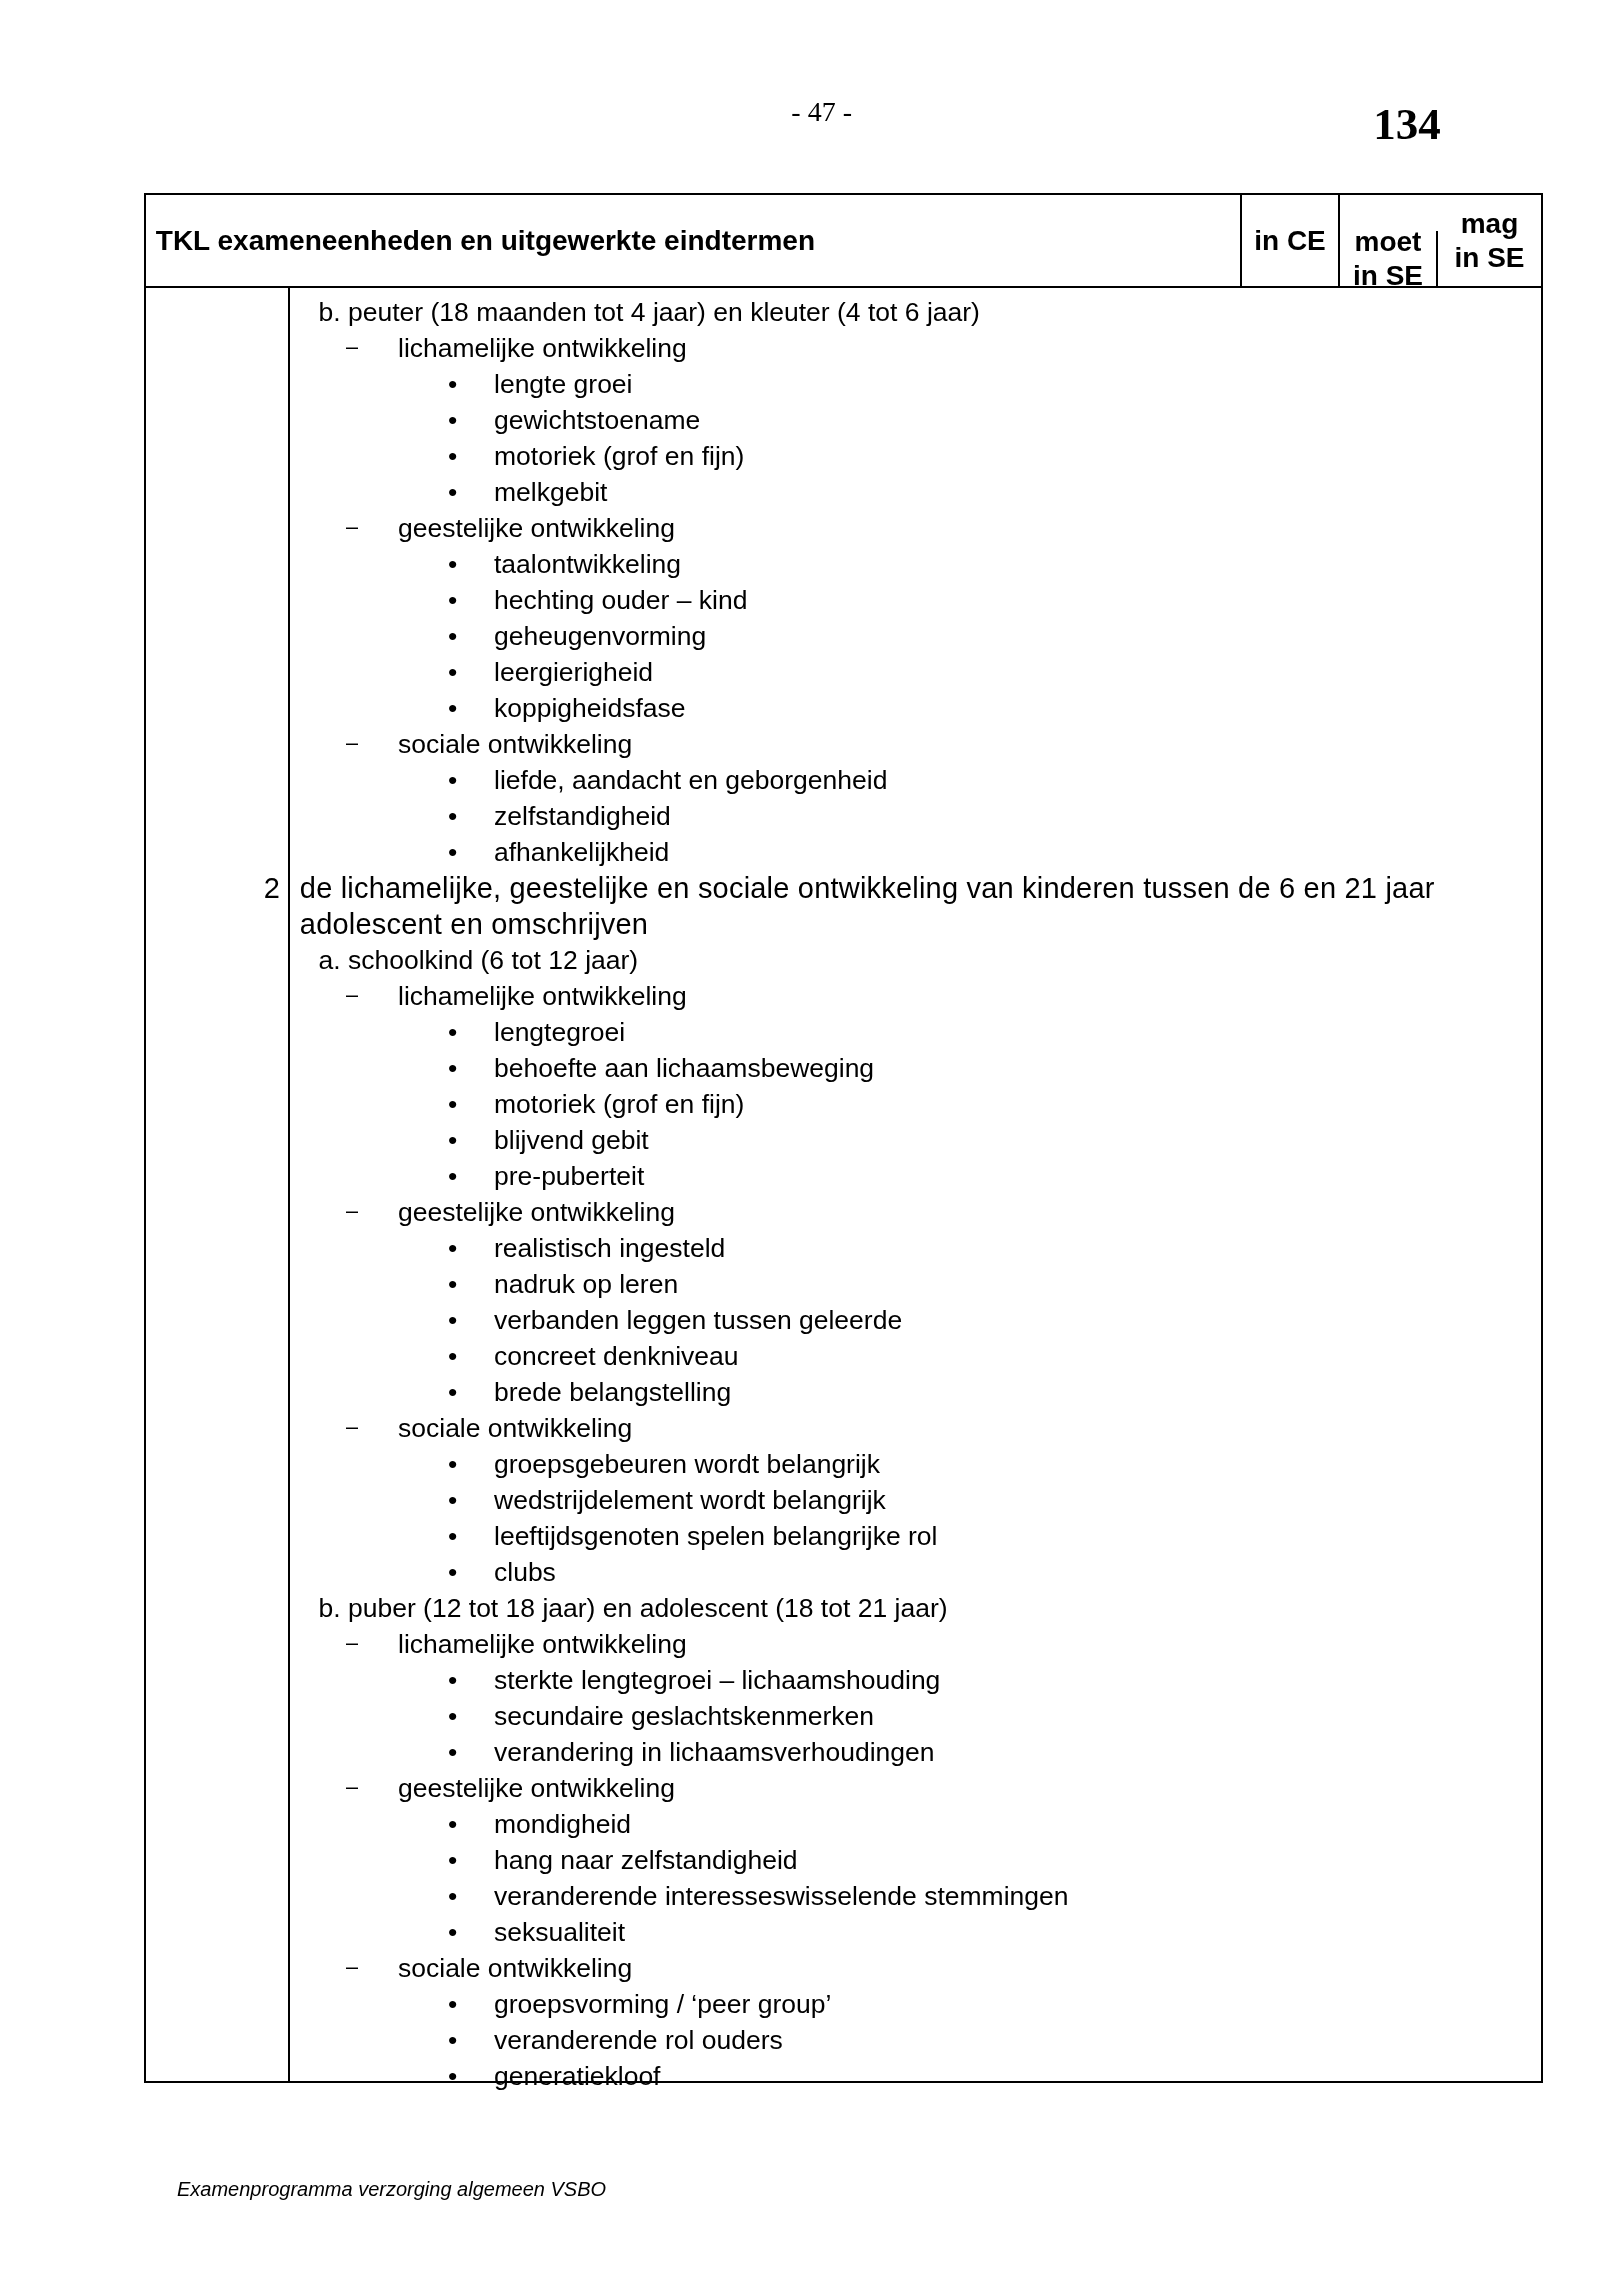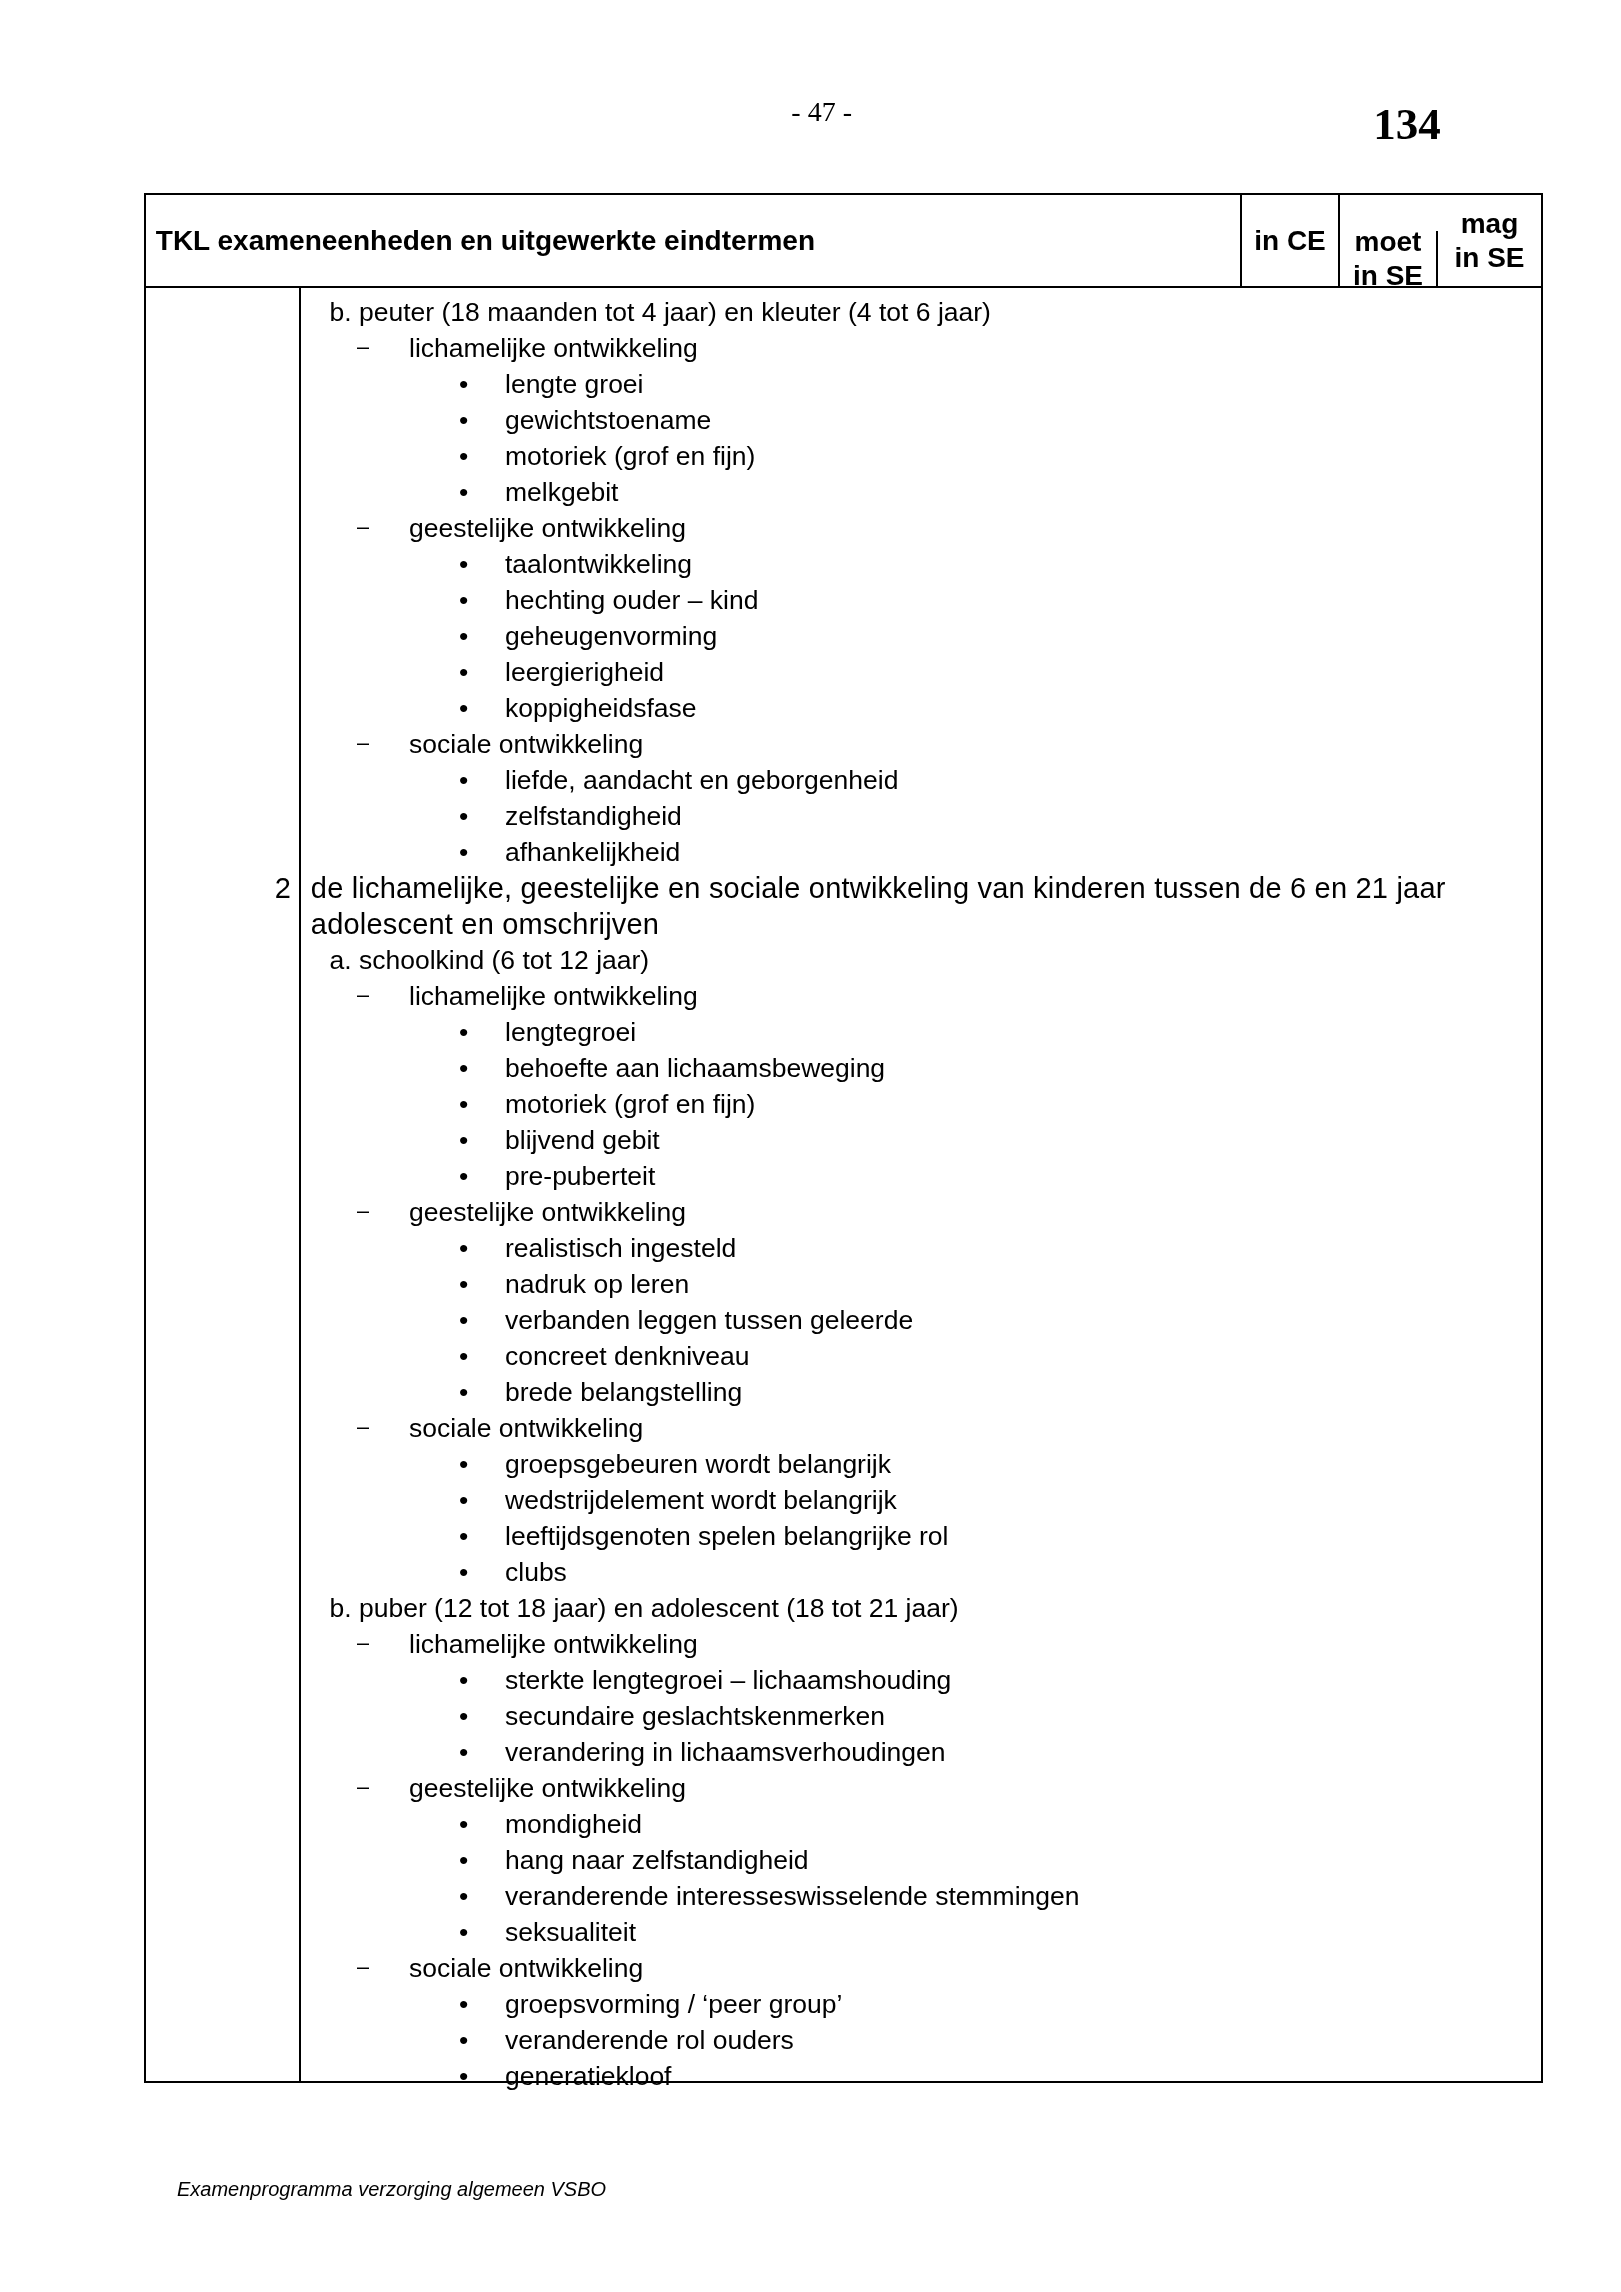--- a/index.html
+++ b/index.html
@@ -29,21 +29,21 @@
       font-weight: bold; font-size: 28px;
     }
     .th {
       box-sizing: border-box; display: flex; align-items: center; justify-content: center;
       text-align: center; font-weight: bold; font-size: 28px; line-height: 34px;
     }
     .th-ce { flex: 0 0 98px; border-right: 2px solid #000; text-align: center; }
     .th-moet { flex: 0 0 98px; border-right: 2px solid #000; margin-top: 36px; }
     .th-mag { flex: 1 1 auto; }
     .tbody {
-      position: absolute; left: 0; top: 91px; right: 0; bottom: 0; margin-left: 11px;
+      position: absolute; left: 0; top: 91px; right: 0; bottom: 0;
     }
     .num-col {
       position: absolute; left: 0; top: 0; bottom: 0; width: 144px;
       border-right: 2px solid #000; box-sizing: border-box;
     }
     .content {
       position: absolute; left: 146px; top: 7.8px; right: 9.8px;
       font-size: 26.5px; line-height: 36px;
     }
     .line { position: relative; white-space: nowrap; height: 36px; }

